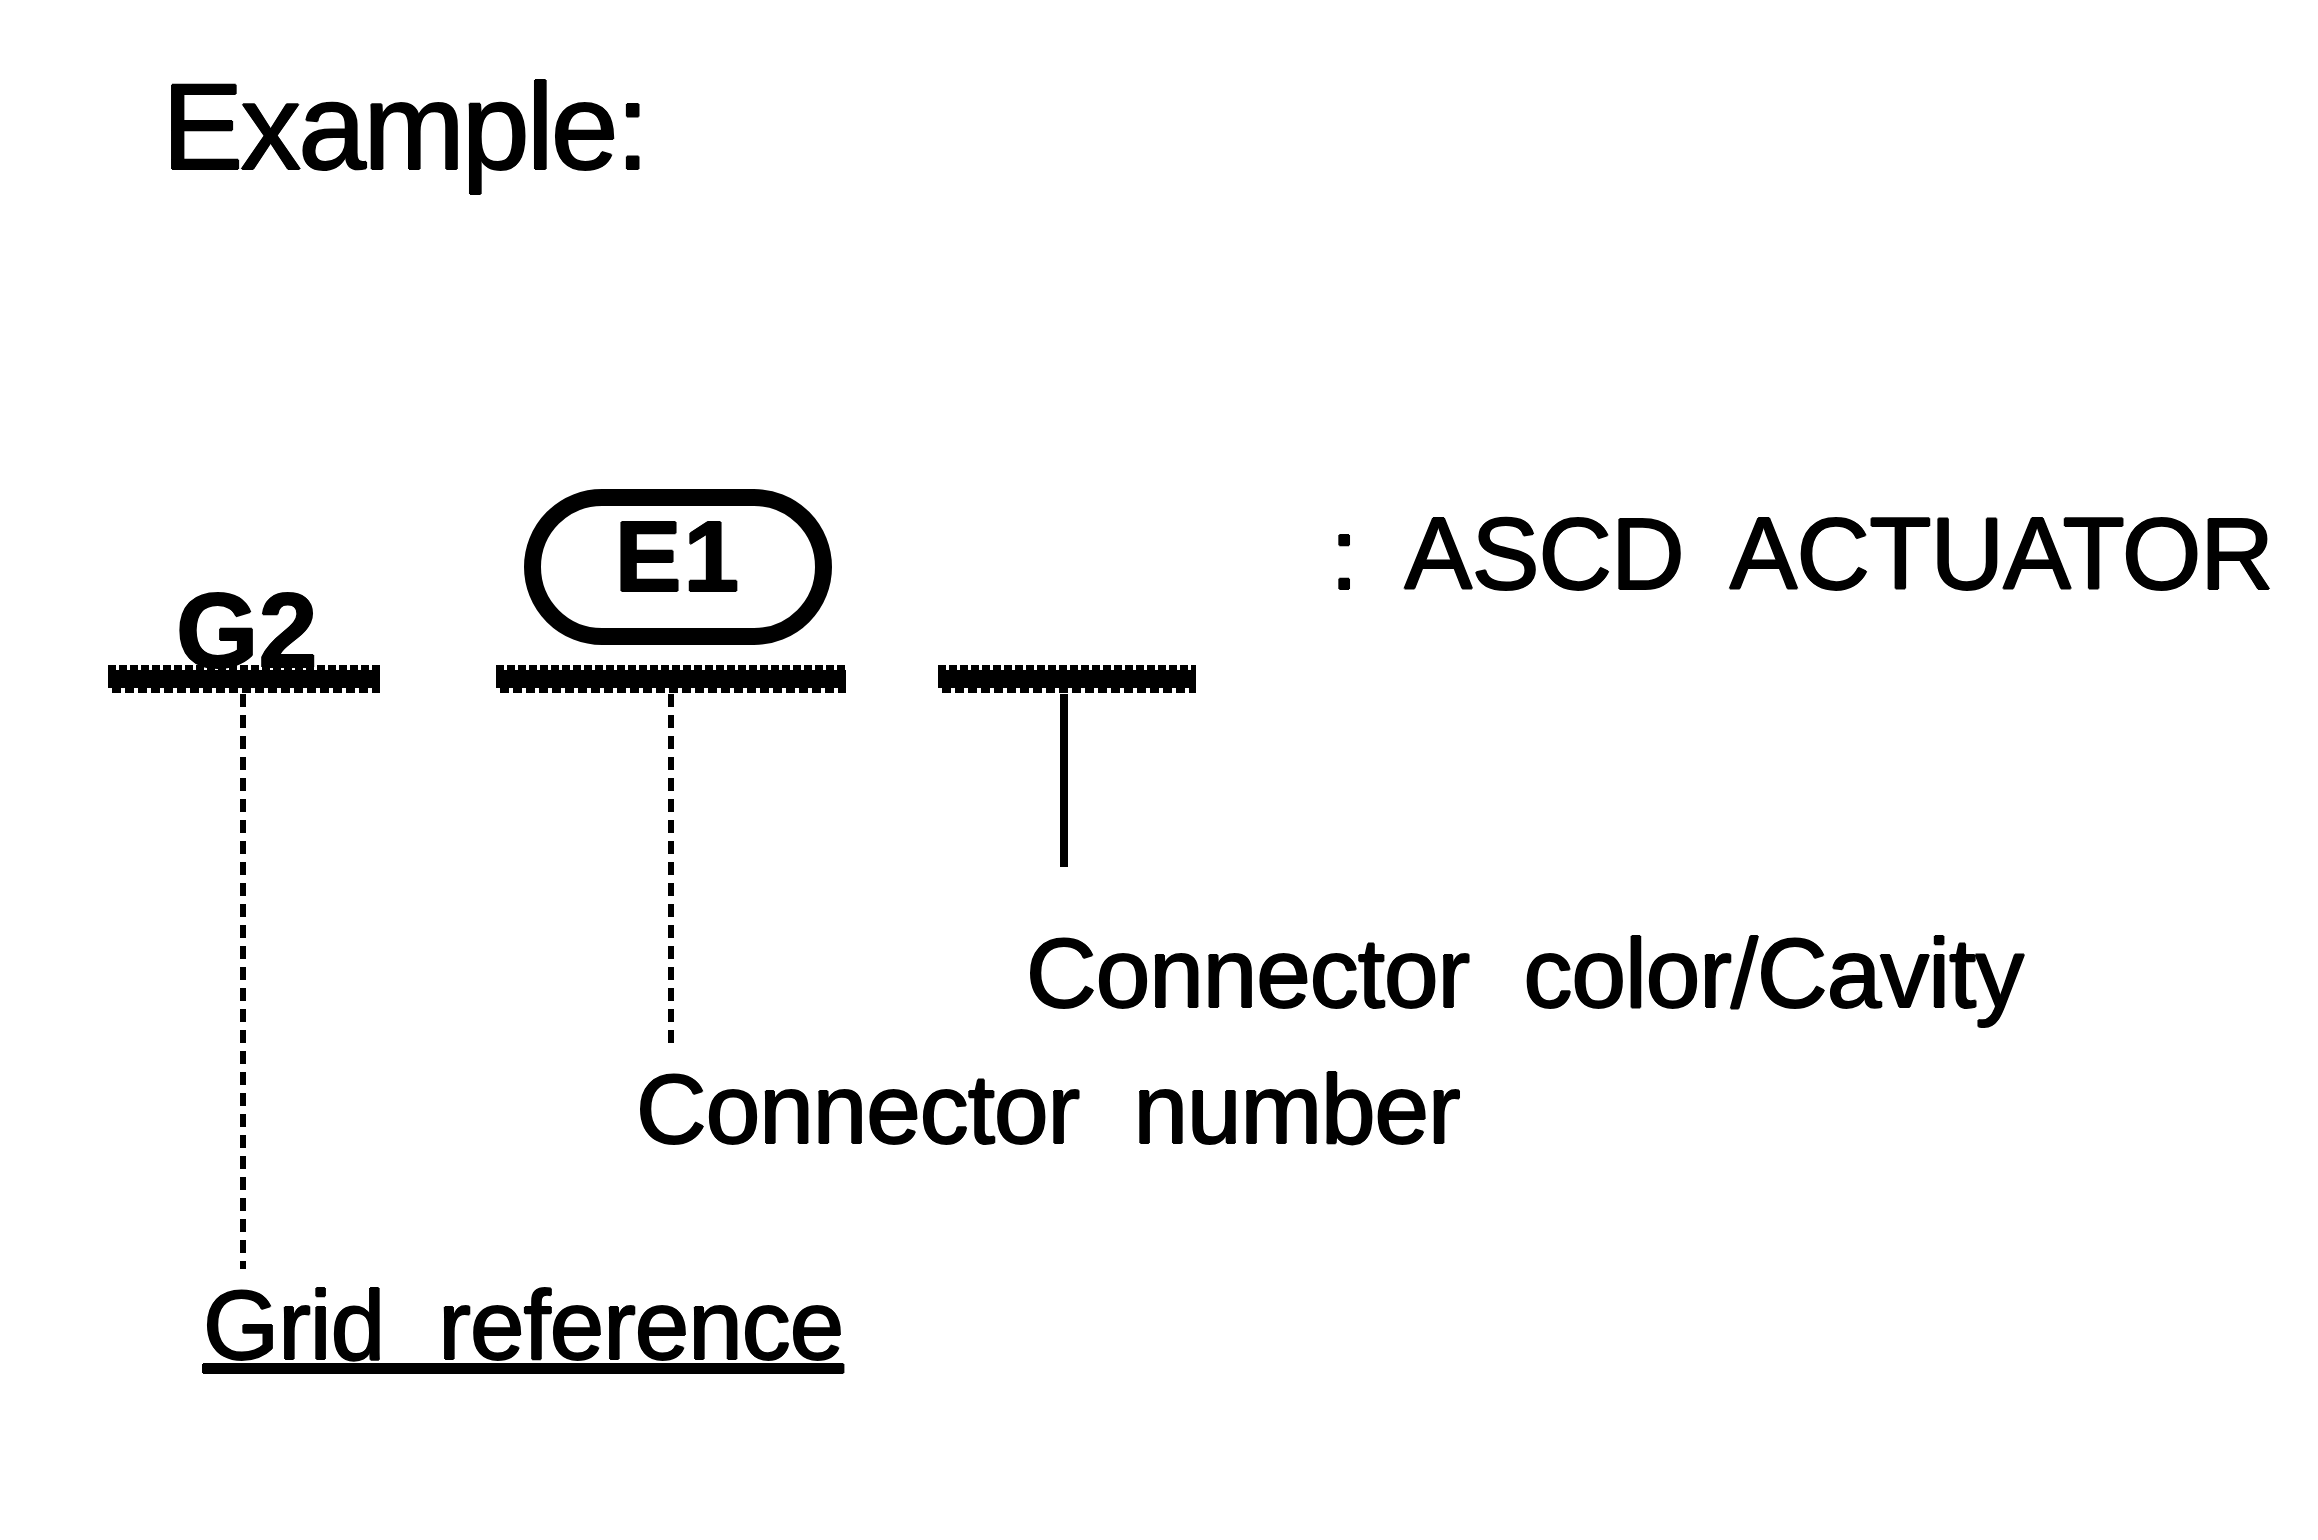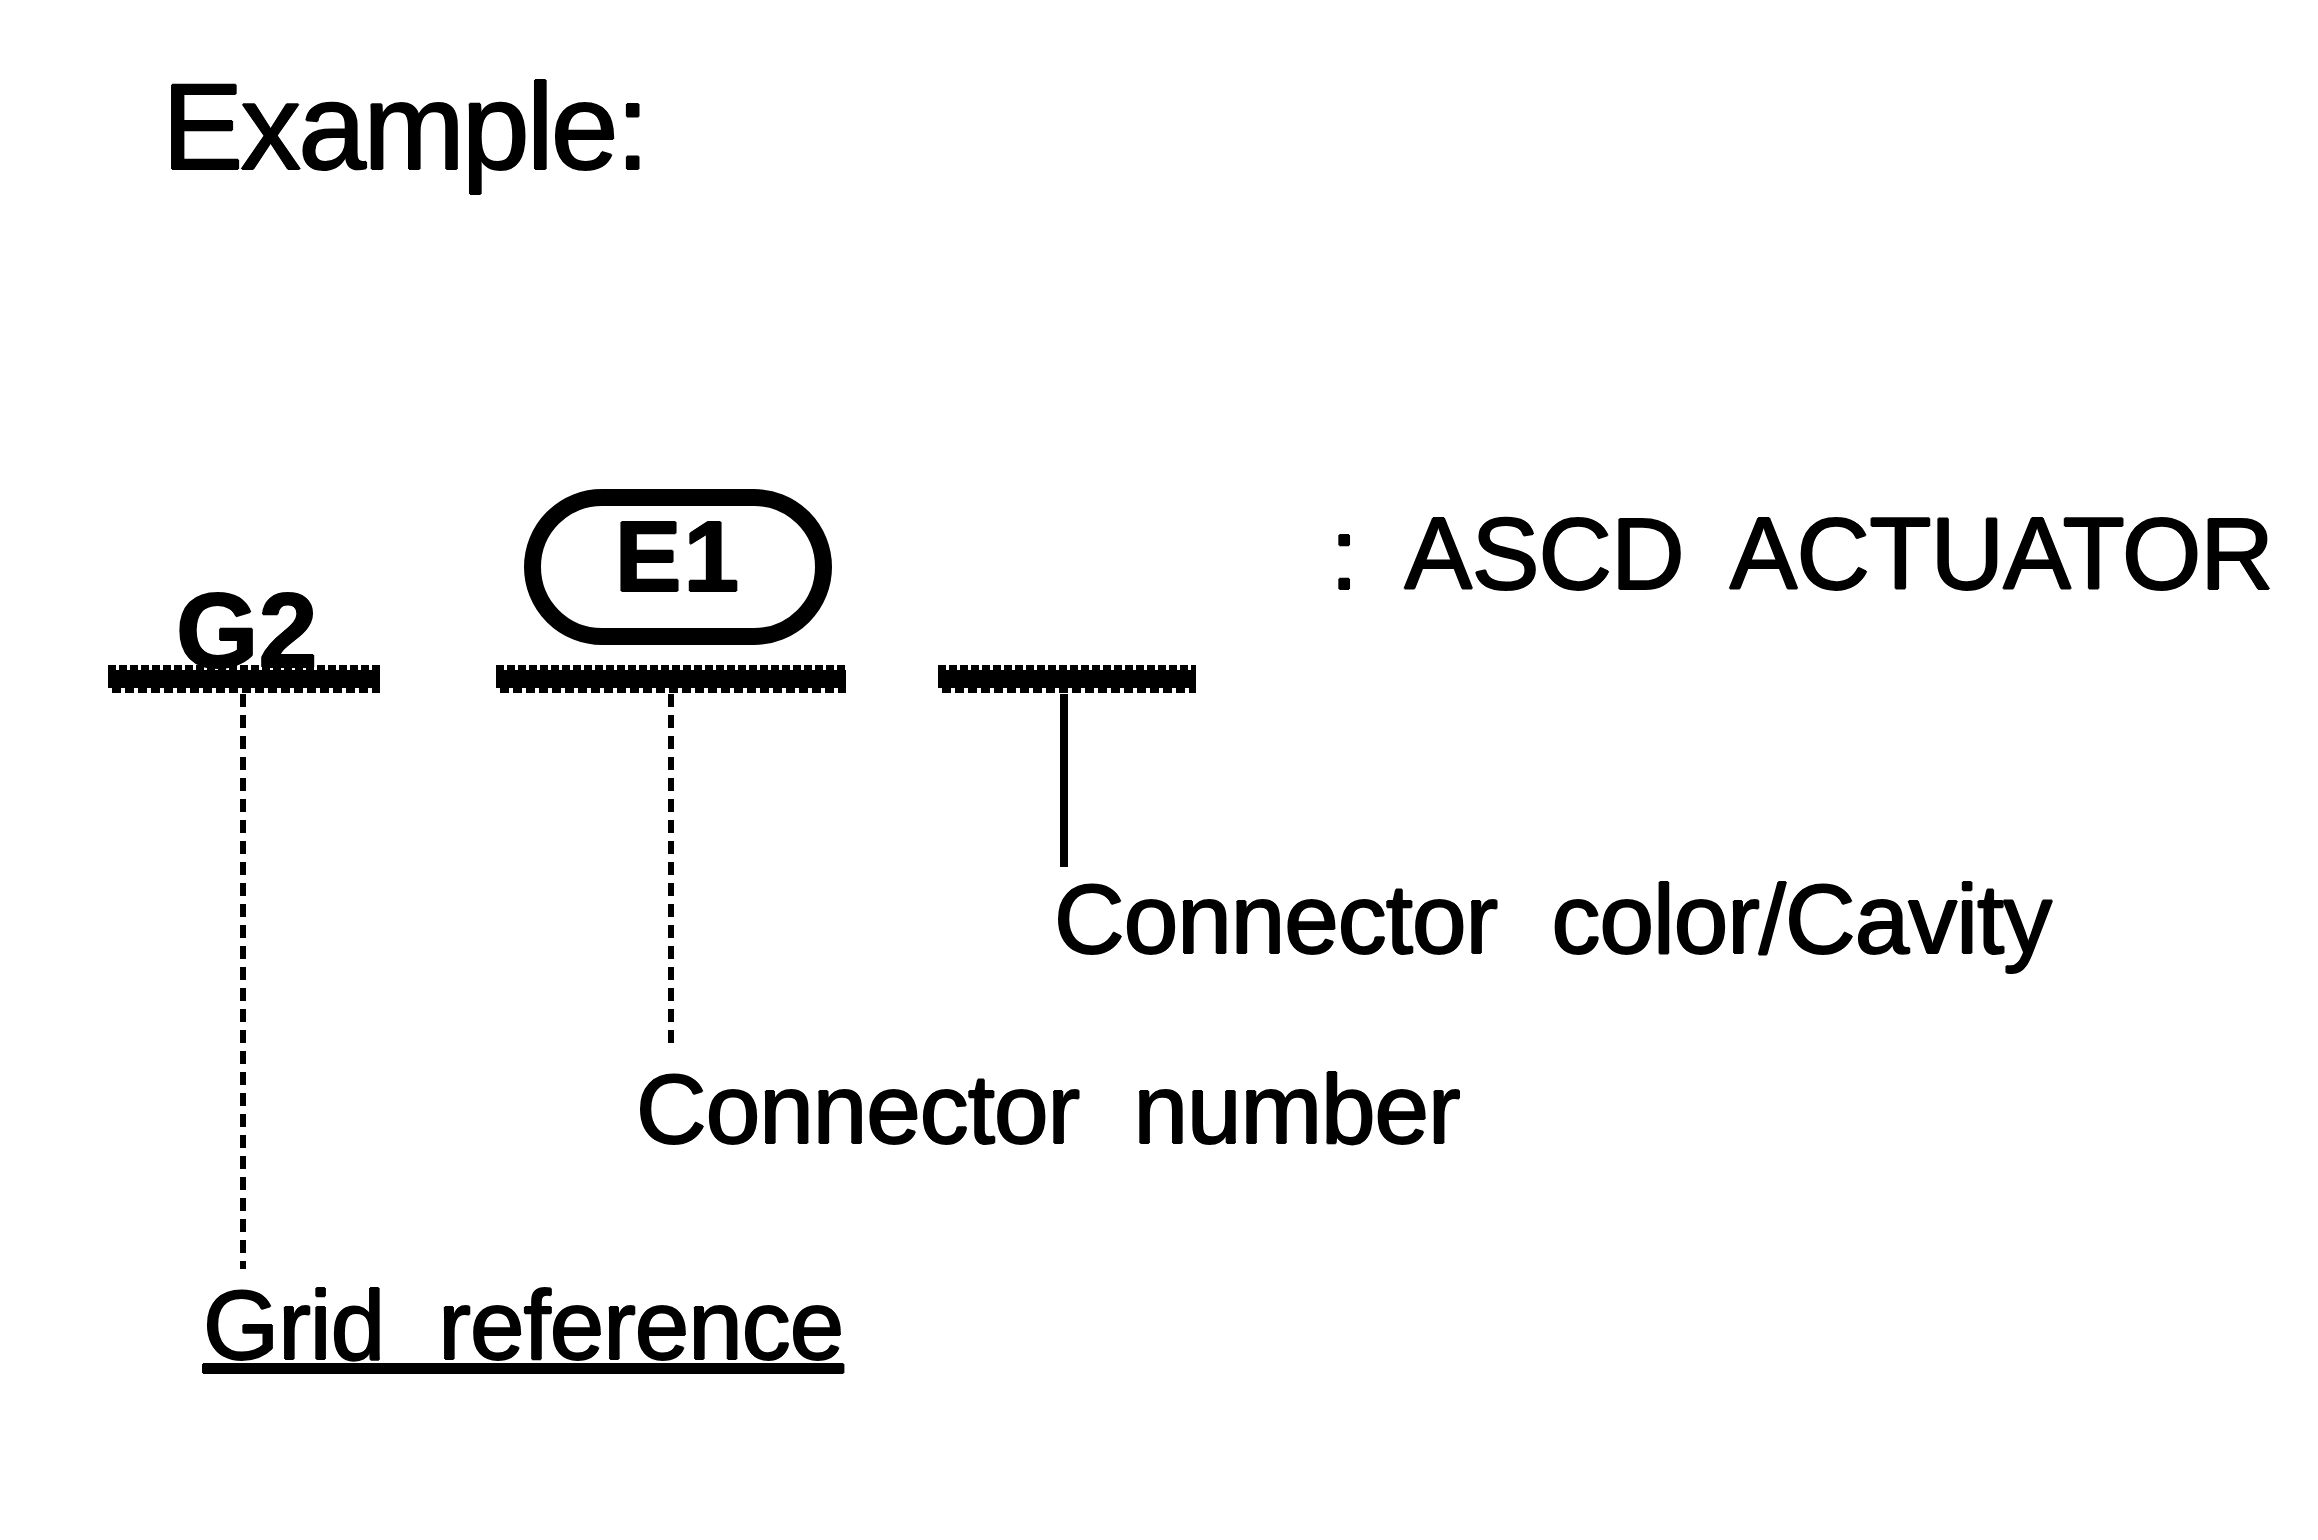--- a/index.html
+++ b/index.html
@@ -97,21 +97,21 @@
   }
   .leader-1 { left: 240px; height: 575px; }
   .leader-2 { left: 668px; height: 352px; }
   .leader-3 { left: 1060px; height: 173px; }
   .label {
     position: absolute;
     font-size: 98px;
     letter-spacing: -1px;
     word-spacing: 28px;
   }
-  .label-color  { left: 1026px; top: 870px; margin-left: 28px; }
+  .label-color  { left: 1026px; top: 924px; }
   .label-number { left: 636px;  top: 1060px; }
   .label-grid   { left: 203px;  top: 1276px; text-decoration: underline; }
 </style>
 </head>
 <body>
 
 <div class="page">
 
   <div class="title ink">Example:</div>
 

